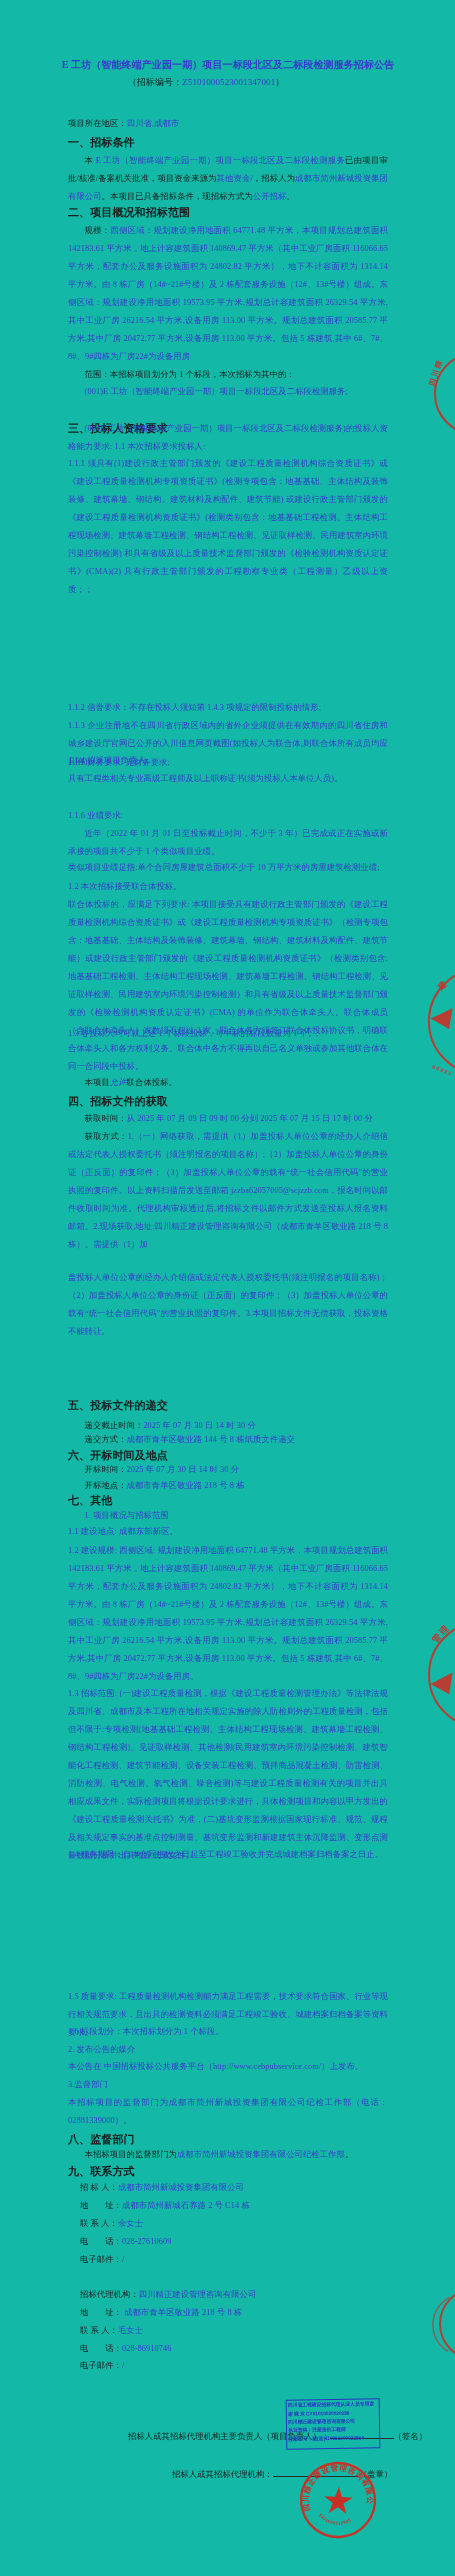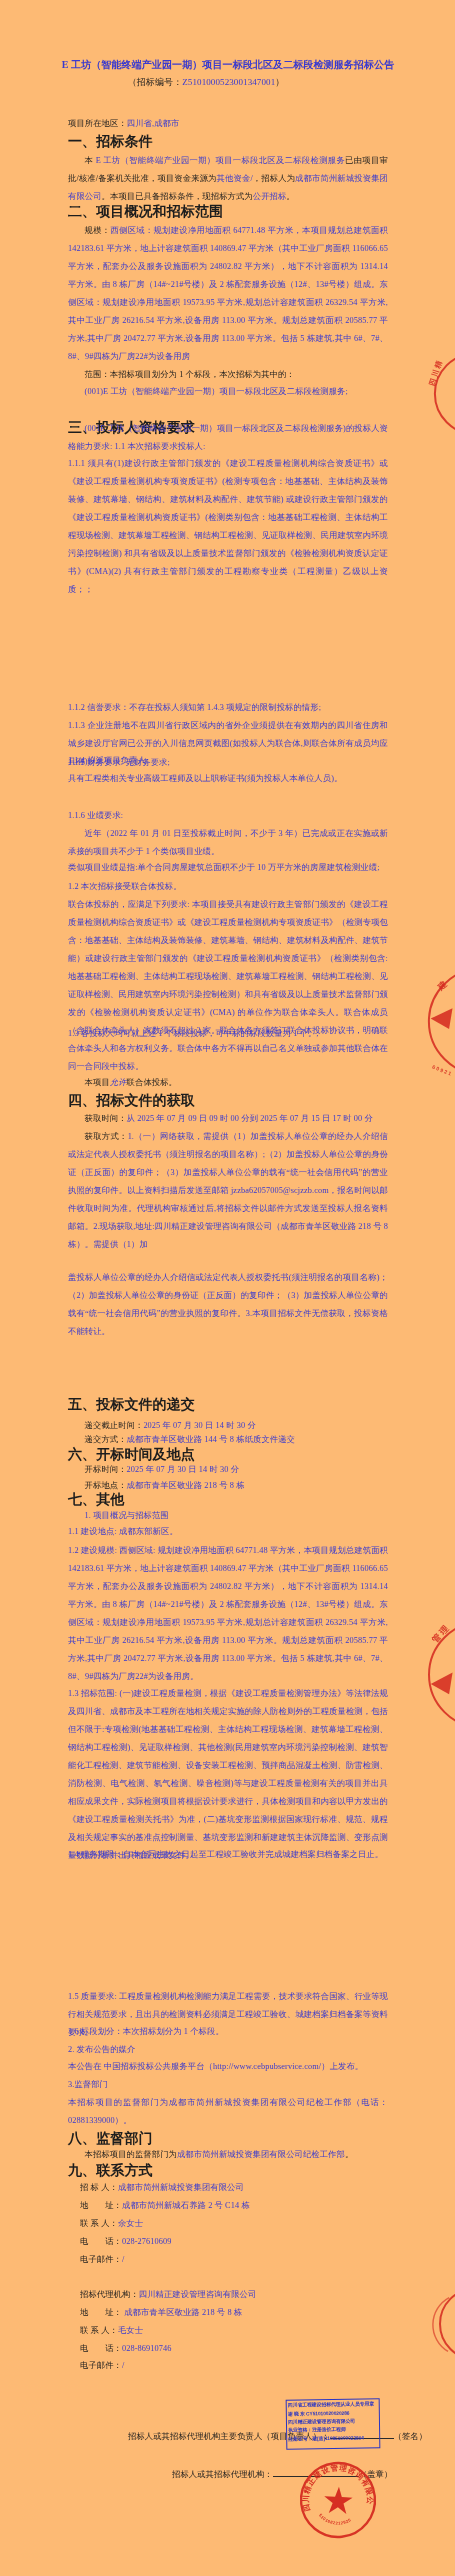--- a/index.html
+++ b/index.html
@@ -1,22 +1,22 @@
 <!DOCTYPE html>
 <html style="font-size:9.2px"><head>
 <meta charset="utf-8">
 <style>
   html,body{margin:0;padding:0;background:#ffffff;}
-  .page{position:relative;width:456px;height:2576px;background:#fdba74;overflow:hidden;
+  .page{position:relative;width:456px;height:2576px;background:#14b8a6;overflow:hidden;
         font-family:"Liberation Serif","DejaVu Serif",serif;}
   .blk{position:absolute;left:68px;width:320px;font-size:8.3px;line-height:18px;
        text-align:justify;color:#1d1d1d;letter-spacing:0.1px;}
   .blk.title{left:0;width:456px;text-align:center;font-size:10px;font-weight:bold;line-height:17px;}
   .blk.subtitle{left:0;width:412px;text-align:center;font-size:9px;line-height:17px;}
-  .blk.heading{font-weight:bold;font-size:14px;text-align:left;}
+  .blk.heading{font-weight:bold;font-size:11px;text-align:left;}
   .blk.indent{text-indent:2em;}
   .seg.b{color:#3a3ace;}
   .seg.k{color:#1d1d1d;}
   .seg.it{font-style:italic;}
   .blank{display:inline-block;height:8.6px;border-bottom:0.9px solid #2b2b2b;vertical-align:baseline;}
   
   .stamp-blue{position:absolute;left:286px;top:2399px;width:90px;height:46px;
       border:1.4px solid #2a35c4;color:#2a35c4;font-weight:bold;
       font-family:"Liberation Sans","DejaVu Sans",sans-serif;
       font-size:4.9px;line-height:8.4px;padding:1.1px 1.1px;white-space:nowrap;

